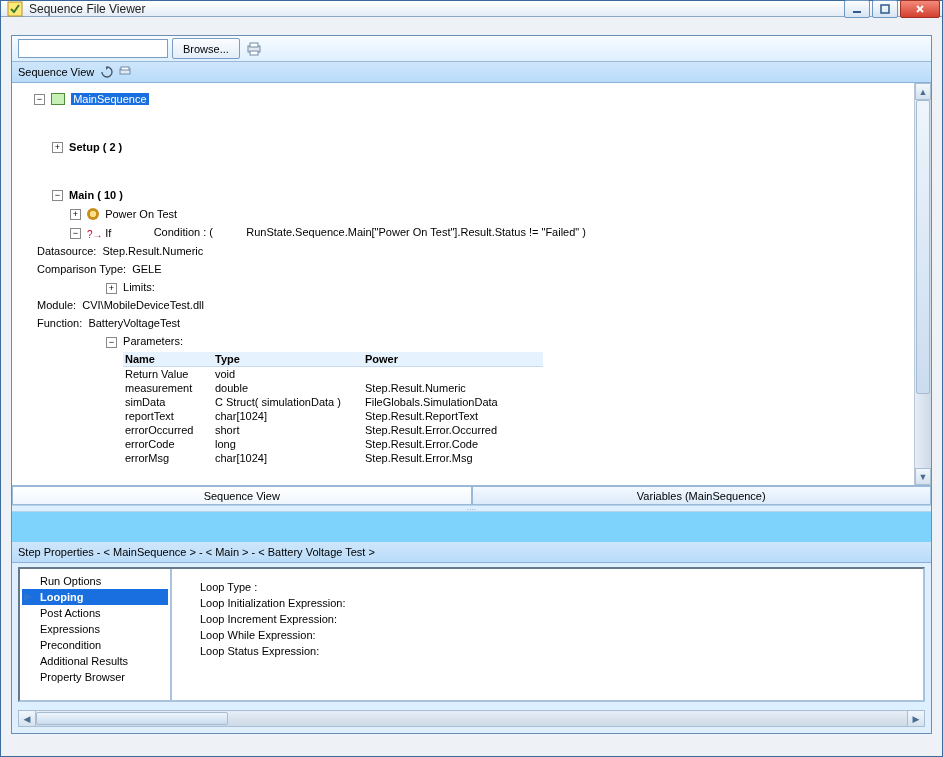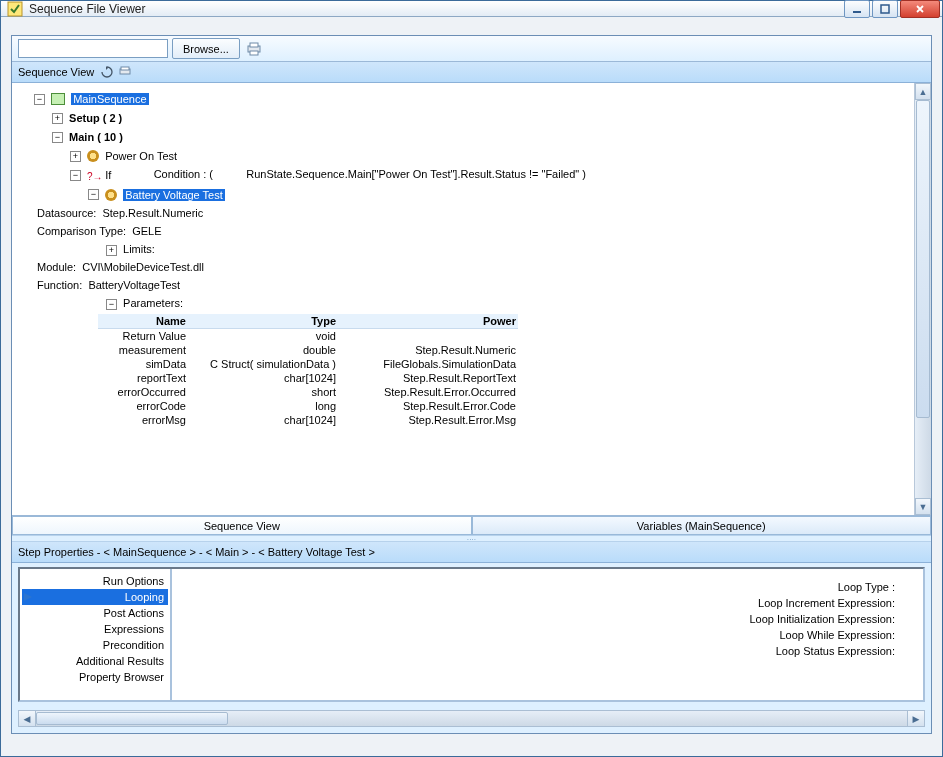--- a/index.html
+++ b/index.html
@@ -34,58 +34,58 @@
   .split-vert { flex: 1; display: flex; flex-direction: column; overflow: hidden; }
   .tree-area { flex: 1; background: #fff; border-bottom: 1px solid #9bb8d7; position: relative; display:flex; }
   .tree-scroll { flex: 1; overflow: auto; padding: 6px 4px 8px 4px; }
   .vscrollbar { width: 17px; background: linear-gradient(90deg,#e6eef7,#cdd9e6); border-left: 1px solid #b8c8da; display:flex; flex-direction:column; }
   .vsb-btn { height: 17px; background: linear-gradient(#f2f7fc,#d4e1ef); border: 1px solid #aabed3; margin: 0; display:flex; align-items:center; justify-content:center; color:#4a6d92; font-size:9px; }
   .vsb-track { flex:1; position:relative; }
   .vsb-thumb { position:absolute; left:1px; right:1px; top:0; height:80%; background: linear-gradient(#eef5fc,#cbdcef); border:1px solid #a6bbd1; border-radius:2px; }
   
   
   .node { line-height: 16px; padding: 1px 0; white-space: nowrap; }
-  .i1 { padding-left: 18px; } .i2 { padding-left: 36px; } .i3 { padding-left: 54px; }
+  .i1 { padding-left: 18px; } .i2 { padding-left: 36px; margin-top: 29px; } .i3 { padding-left: 54px; }
   .i4 { padding-left: 72px; } .i5 { padding-left: 90px; }
   .expander { display: inline-flex; align-items:center; justify-content:center; width: 11px; height: 11px; border: 1px solid #888; background: #fff; font-size: 9px; line-height: 9px; margin-right: 3px; cursor: pointer; }
   .nodetext { vertical-align: middle; }
   .sel { background: #1a6fe0; color: #fff; padding: 0 2px; }
   .seqicon { display:inline-block; width:14px; height:12px; background:#c6f0b4; border:1px solid #4c8e3a; margin-right:3px; vertical-align:middle; }
   .gearicon { display:inline-block; width:12px; height:12px; background: radial-gradient(circle at center,#ffe08a 35%,#c98f1d 36%); border-radius:50%; margin-right:3px; vertical-align:middle; }
   .ificon { display:inline-block; width:12px; height:12px; margin-right:3px; vertical-align:middle; font-size:10px; color:#c02; }
   .bold { font-weight: bold; }
   .kv { color:#000;padding-left:21px; }
   
   
-  .param-table { margin-left: 82px; margin-top: 2px; width: 420px; font-size: 11px; text-align: right; }
+  .param-table { margin-left: 107px; margin-top: 2px; width: 420px; font-size: 11px; }
   .param-table .hdr { display:flex; background: #e6f2fd; border-bottom:1px solid #c8dbee; font-weight:bold; }
   .param-table .row { display:flex; }
   .param-table .c1 { width: 90px; padding: 1px 2px; }
   .param-table .c2 { width: 150px; padding: 1px 2px; }
   .param-table .c3 { flex:1; padding: 1px 2px; }
   
   
   .tab-bar { height: 19px; display: flex; }
   .tab { flex:1; background: linear-gradient(#f4f9ff,#dbeaf9); border: 1px solid #99b9d9; display:flex; align-items:center; justify-content:center; font-size:11px; cursor:pointer; }
   .tab.active { background: linear-gradient(#fff,#eef6fd); font-weight: normal; }
   
   
   .hsplitter { height: 7px; background: #def0ff; border-top:1px solid #b7d2ec; border-bottom:1px solid #b7d2ec; text-align:center; font-size:7px; color:#7aa0c6; line-height:7px; cursor:row-resize; }
   
   
-  .step-hdr { height: 21px; background: linear-gradient(#cfe6fb, #b9dcfa); border-bottom: 1px solid #8bb1d8; display:flex; align-items:center; padding: 0 6px; }
+  .step-hdr { height: 21px; background: linear-gradient(#cfe6fb, #b9dcfa); border-bottom: 1px solid #8bb1d8; display:flex; align-items:center; padding: 0 6px; margin-top: 30px; }
   
   
   .lower { flex: 0 0 170px; display:flex; flex-direction:column; background:#def0ff; }
   .lower-body { flex:1; padding: 4px 6px; }
-  .prop-panel { display:flex; height:135px; border: 2px inset #a9c2dd; background:#fff;text-align:right; }
+  .prop-panel { display:flex; height:135px; border: 2px inset #a9c2dd; background:#fff; }
   .prop-list { width: 152px; border-right: 2px inset #a9c2dd; padding: 4px 2px; }
   .prop-list .pitem { padding: 2px 4px 2px 18px; cursor:pointer; position:relative; }
   .prop-list .pitem.sel::before { content:""; position:absolute; left:2px; top:4px; width:0; height:0; border-left:8px solid #2b74d1; border-top:4px solid transparent; border-bottom:4px solid transparent; }
-  .prop-list .pitem.sel { font-weight:normal; }
+  .prop-list .pitem.sel { font-weight:bold; }
   .prop-detail { flex:1; padding: 10px 10px; }
   .prop-detail .ln { padding: 2px 18px; }
   
   
   .hscroll { height:17px; margin: 4px 6px 6px 6px; background: linear-gradient(#e6eef7,#cdd9e6); border:1px solid #aabed3; display:flex; }
   .hs-btn { width:17px; background: linear-gradient(#f2f7fc,#d4e1ef); border-right:1px solid #aabed3; display:flex; align-items:center; justify-content:center; font-size:9px; color:#4a6d92;}
   .hs-btn:last-child { border-right:none; border-left:1px solid #aabed3;}
   .hs-track { flex:1; position:relative; }
   .hs-thumb { position:absolute; top:1px; bottom:1px; left:0; width:22%; background: linear-gradient(#eef5fc,#cbdcef); border:1px solid #a6bbd1; border-radius:2px; }
 </style>
@@ -173,25 +173,20 @@
             <div class="node i3">
               <span class="expander">−</span>
               <span class="ificon">?→</span>
               <span class="nodetext">If</span>
               &nbsp;&nbsp;&nbsp;&nbsp;&nbsp;
               <span class="kv">Condition : (</span>
               &nbsp;&nbsp;
               <span class="kv">RunState.Sequence.Main["Power On Test"].Result.Status != "Failed" )</span>
             </div>
 
-            <div class="node i4">
-              <span class="expander">−</span>
-              <span class="gearicon"></span>
-              <span class="nodetext sel">Battery Voltage Test</span>
-            </div>
 
             <div class="node i5 kv">
               <span>Datasource:</span>&nbsp;
               <span>Step.Result.Numeric</span>
             </div>
             <div class="node i5 kv">
               <span>Comparison Type:</span>&nbsp;
               <span>GELE</span>
             </div>
             <div class="node i5">
@@ -282,22 +277,22 @@
                 <div class="pitem">Run Options</div>
                 <div class="pitem sel">Looping</div>
                 <div class="pitem">Post Actions</div>
                 <div class="pitem">Expressions</div>
                 <div class="pitem">Precondition</div>
                 <div class="pitem">Additional Results</div>
                 <div class="pitem">Property Browser</div>
               </div>
               <div class="prop-detail">
                 <div class="ln">Loop Type :</div>
+                <div class="ln">Loop Initialization Expression:</div>
                 <div class="ln">Loop Increment Expression:</div>
-                <div class="ln">Loop Initialization Expression:</div>
                 <div class="ln">Loop While Expression:</div>
                 <div class="ln">Loop Status Expression:</div>
               </div>
             </div>
           </div>
           <div class="hscroll">
             <div class="hs-btn">◀</div>
             <div class="hs-track">
                 <div class="hs-thumb"></div>
               </div>

